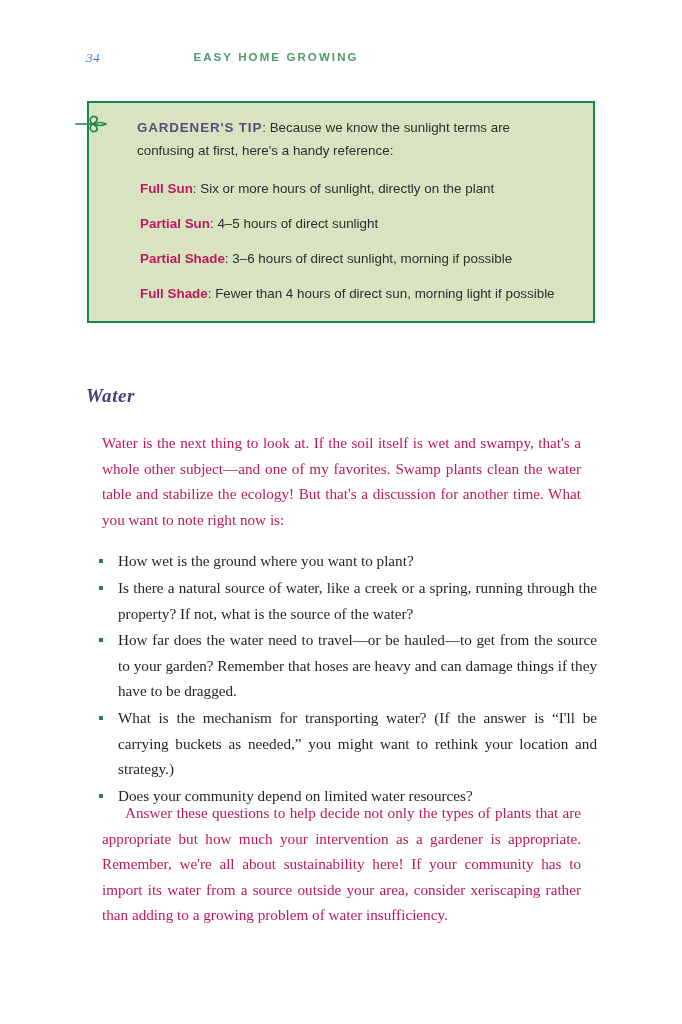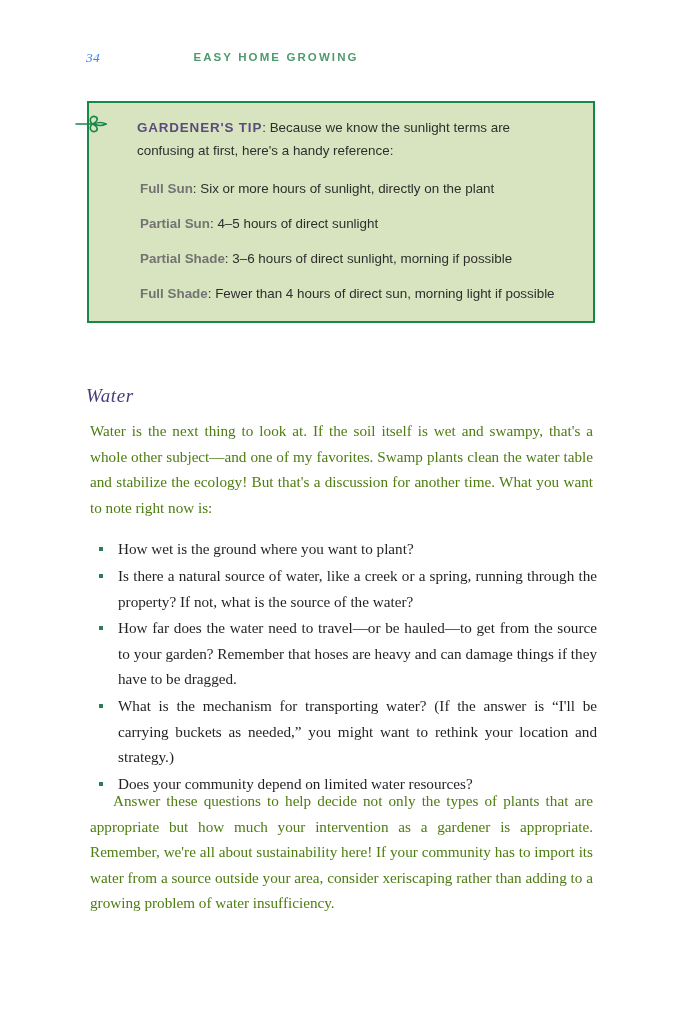--- a/index.html
+++ b/index.html
@@ -88,51 +88,51 @@
   .tip-item {
     font-family: "Liberation Sans", "DejaVu Sans", sans-serif;
     font-size: 13.4px;
     line-height: 22px;
     color: #2e2e2e;
     margin-bottom: 13px;
   }
   .tip-item:last-child { margin-bottom: 4px; }
   .term {
     font-weight: bold;
-    color: #737373;
+    color: #be185d;
     text-align: center;
   }
 
   
   .section-heading {
     position: absolute;
     left: 86px;
     top: 385px;
     font-family: "Liberation Serif", "DejaVu Serif", serif;
     font-style: italic;
-    font-weight: normal;
+    font-weight: bold;
     font-size: 19px;
     color: #4a3b7b;
     letter-spacing: 0.6px;
   }
 
   
   .body-block {
     position: absolute;
     left: 86px;
     top: 414px;
     width: 511px;
   }
   p.body {
-    margin: 4px;
+    margin: 16px;
     font-size: 15.2px;
     line-height: 25.6px;
     text-align: justify;
     text-justify: inter-word;
-    color: #4d7c0f;
+    color: #be185d;
   }
   p.indented { text-indent: 23px; }
 
   ul.questions {
     list-style: none;
     margin: 16px 0 0 0;
     padding: 0;
   }
   ul.questions li {
     position: relative;

